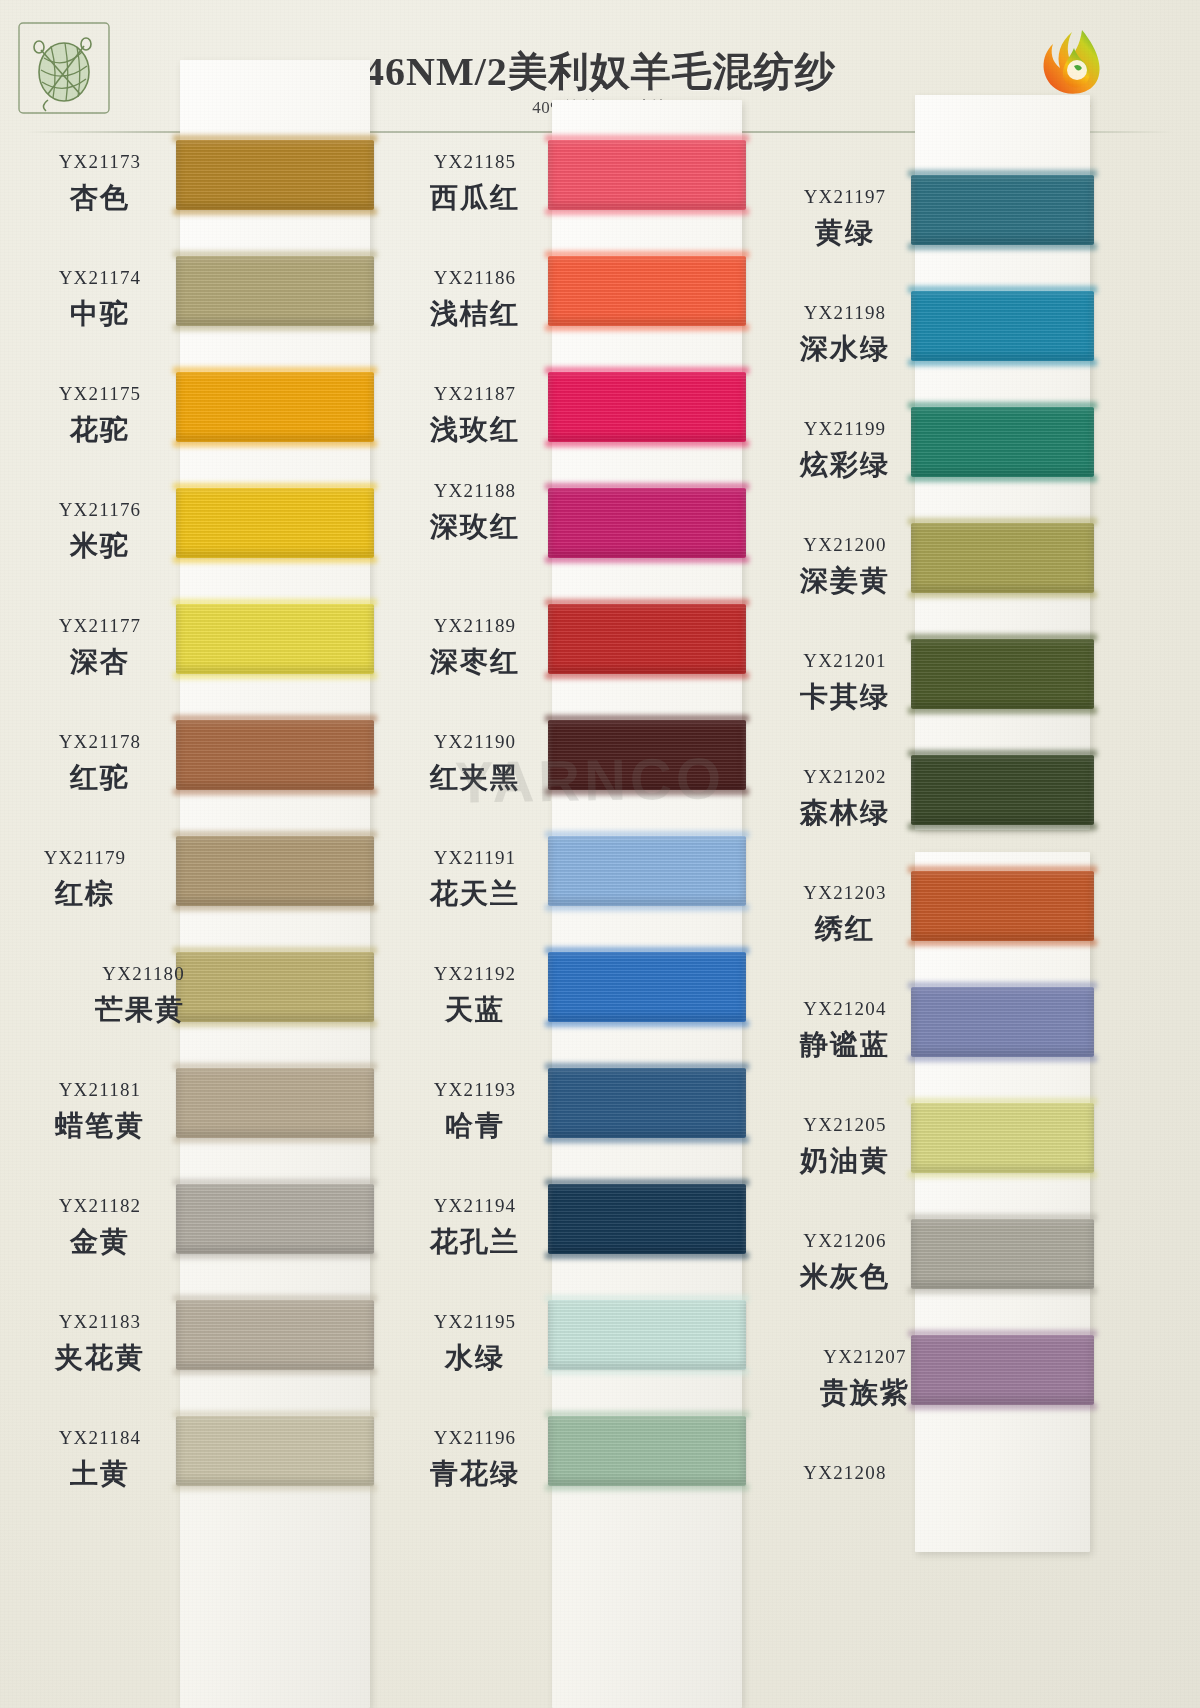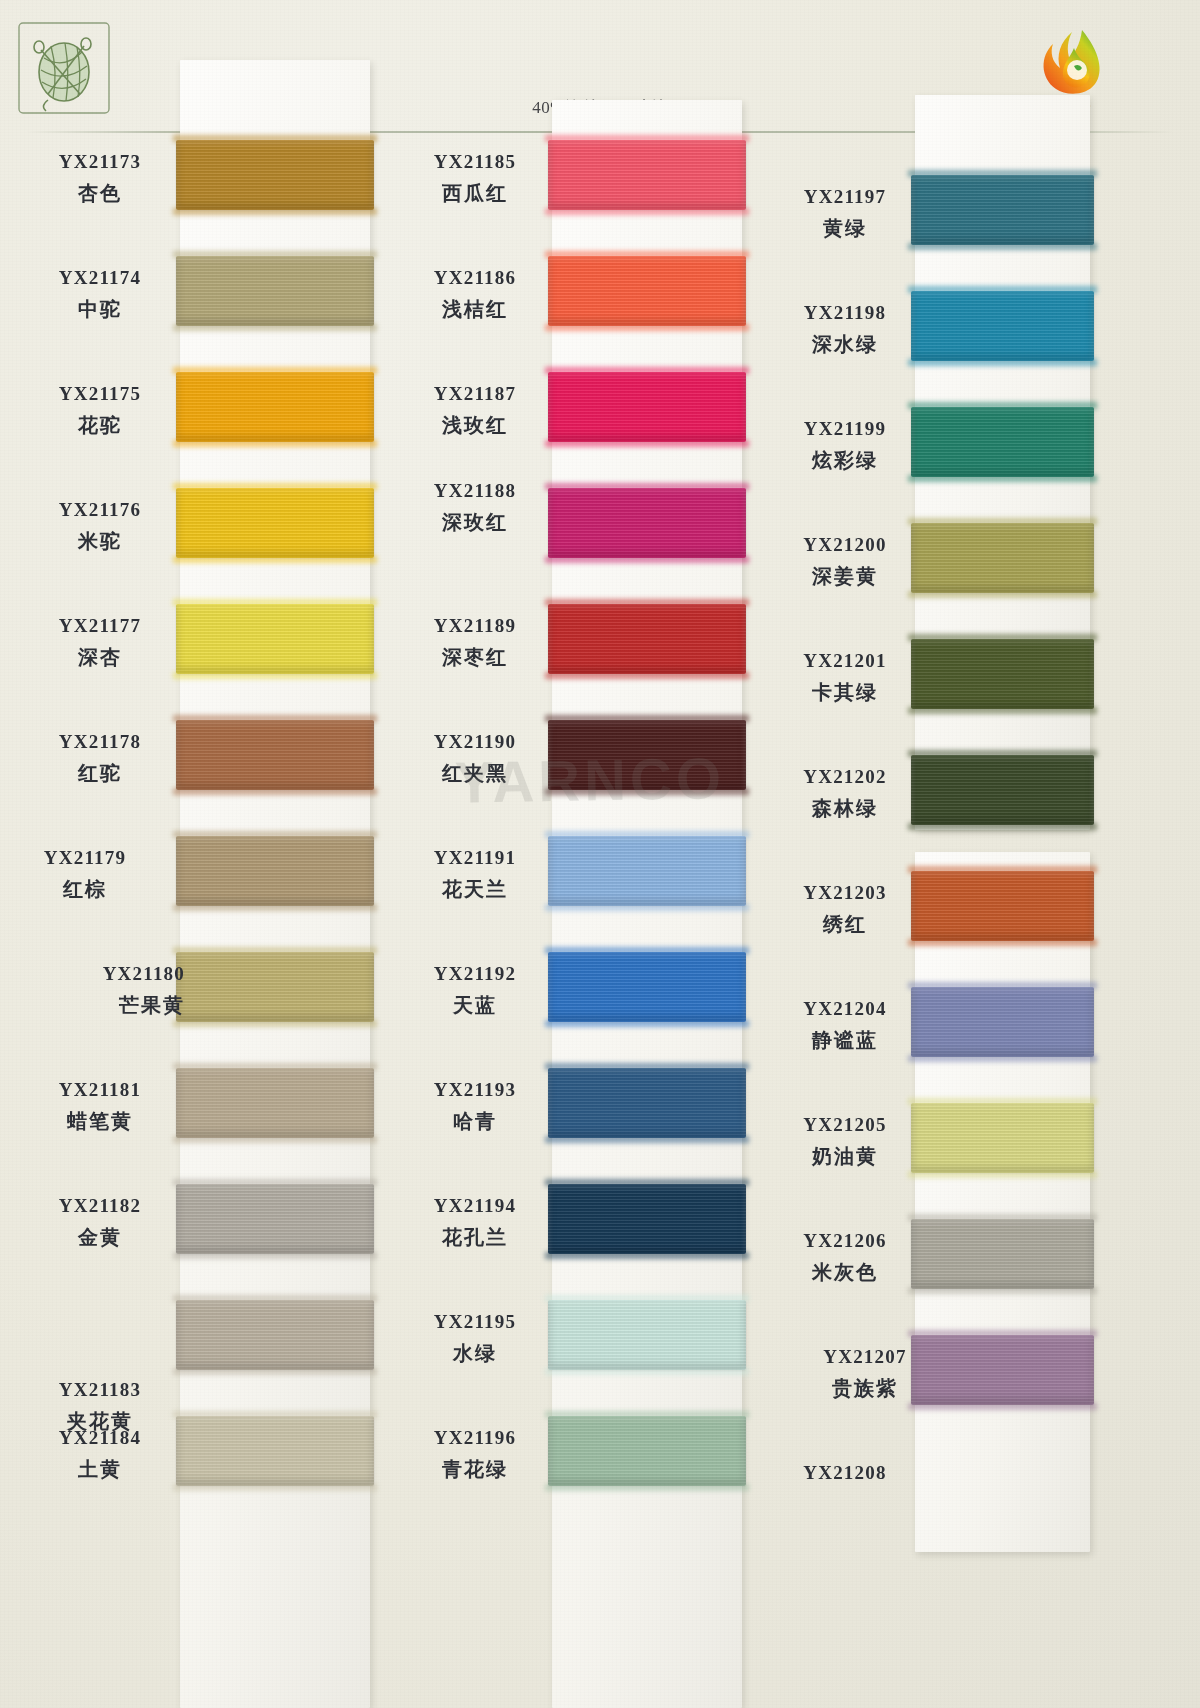--- a/index.html
+++ b/index.html
@@ -76,25 +76,25 @@
     position:absolute;left:-3px;right:-3px;height:7px;
     background:inherit;filter:blur(2.4px);opacity:.55;
   }
   .swatch .fuzz-t{top:-5px;}
   .swatch .fuzz-b{bottom:-5px;}
 
   
   .lbl{position:absolute;text-align:center;width:170px;color:#2e3138;}
   .code{
     font-family:"Liberation Serif",serif;
-    font-size:19px;letter-spacing:1.2px;font-weight:700;line-height:1.05;
+    font-size:19px;letter-spacing:1.2px;font-weight:400;line-height:1.05;
   }
   .cname{
     font-family:"Liberation Serif",serif;
-    font-size:20px;font-weight:700;line-height:1.2;margin-top:9px;letter-spacing:2px;
+    font-size:28px;font-weight:700;line-height:1.2;margin-top:9px;letter-spacing:2px;
   }
   
   .watermark{
     position:absolute;left:455px;top:745px;width:430px;height:70px;
     font-family:"Liberation Sans",sans-serif;font-size:58px;font-weight:700;
     color:rgba(120,120,115,.18);letter-spacing:4px;
     transform:rotate(-1deg);pointer-events:none;user-select:none;
     white-space:nowrap;
   }
 </style>
@@ -116,20 +116,21 @@
       <path d="M47 21 Q52 50 48 79" fill="none" stroke="#6f8a58" stroke-width="1.3"></path>
       <path d="M59 25 Q64 50 60 75" fill="none" stroke="#6f8a58" stroke-width="1.3"></path>
       <path d="M23 28 L62 72" fill="none" stroke="#6f8a58" stroke-width="1.6"></path>
       <ellipse cx="21" cy="25" rx="5" ry="6" fill="none" stroke="#6f8a58" stroke-width="1.6"></ellipse>
       <path d="M66 24 L30 72" fill="none" stroke="#6f8a58" stroke-width="1.6"></path>
       <ellipse cx="68" cy="22" rx="5" ry="6" fill="none" stroke="#6f8a58" stroke-width="1.6"></ellipse>
       <path d="M30 78 q-8 6 -2 11" fill="none" stroke="#6f8a58" stroke-width="1.5"></path>
     </svg>
   </div>
 
+  <div class="title">46NM/2美利奴羊毛混纺纱</div>
   <div class="subtitle">40%涤纶20%腈纶</div>
 
   <div class="brand-logo">
     <svg viewBox="0 0 80 74" width="80" height="74">
       <defs>
         <linearGradient id="g1" x1="0" y1="1" x2="1" y2="0">
           <stop offset="0%" stop-color="#e8431d"></stop>
             <stop offset="45%" stop-color="#f5a21b"></stop>
           <stop offset="75%" stop-color="#c8d122"></stop>
             <stop offset="100%" stop-color="#3faa3c"></stop>
@@ -230,21 +231,21 @@
       <span class="fuzz-b" style="background: rgb(178, 173, 163);"></span>
     </div>
     <div class="lbl" style="left: 15px; top: 1196px;">
       <div class="code">YX21182</div>
       <div class="cname">金黄</div>
     </div>
     <div class="swatch" title="YX21183 夹花黄" style="left: 176px; top: 1300px; width: 198px; height: 70px; background-color: rgb(186, 177, 160); position: absolute;">
       <span class="fuzz-t" style="background: rgb(186, 177, 160);"></span>
       <span class="fuzz-b" style="background: rgb(186, 177, 160);"></span>
     </div>
-    <div class="lbl" style="left: 15px; top: 1380px;">
+    <div class="lbl" style="left: 15px; top: 1312px;">
       <div class="code">YX21183</div>
       <div class="cname">夹花黄</div>
     </div>
     <div class="swatch" title="YX21184 土黄" style="left: 176px; top: 1416px; width: 198px; height: 70px; background-color: rgb(203, 197, 171); position: absolute;">
       <span class="fuzz-t" style="background: rgb(203, 197, 171);"></span>
       <span class="fuzz-b" style="background: rgb(203, 197, 171);"></span>
     </div>
     <div class="lbl" style="left: 15px; top: 1428px;">
       <div class="code">YX21184</div>
       <div class="cname">土黄</div>

